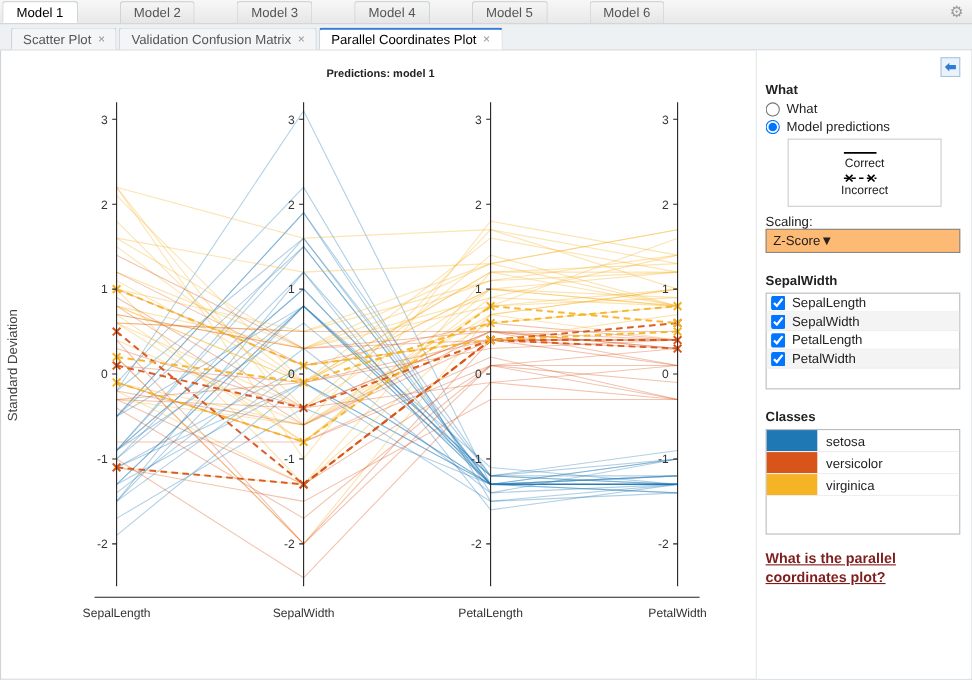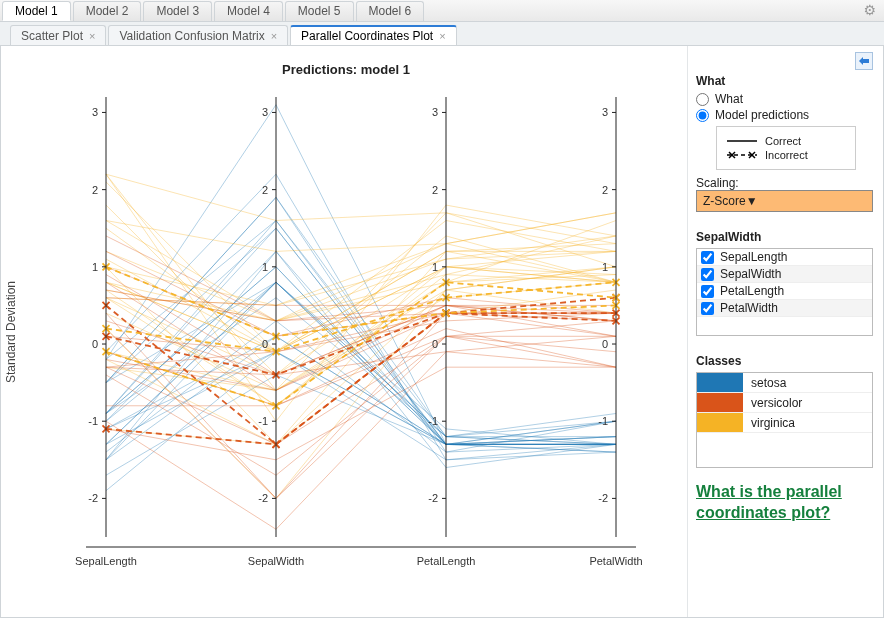--- a/index.html
+++ b/index.html
@@ -13,20 +13,21 @@
     overflow: hidden;
   }
   .tab-row {
     display: flex;
     align-items: center;
     height: 22px;
     background: linear-gradient(#f7f7f7, #e9e9e9);
     border-bottom: 1px solid #cfd4d8;
     padding-left: 2px;
     position: relative;
+    gap: 36px;
   }
   .tab {
     padding: 2px 12px;
     margin-right: 2px;
     background: linear-gradient(#f5f5f5, #e6e6e6);
     border: 1px solid #cfd4d8;
     border-bottom: none;
     border-radius: 3px 3px 0 0;
     color: #555;
     font-size: 12px;
@@ -90,21 +91,21 @@
     position: relative;
   }
   .plot-area {
     flex: 1;
     position: relative;
     padding: 8px 4px 8px 8px;
   }
   .plot-title {
     text-align: center;
     font-weight: bold;
-    font-size: 13px;
+    font-size: 10px;
     color: #222;
     margin-top: 8px;
   }
   .y-label {
     position: absolute;
     left: 10px;
     top: 50%;
     transform: translate(-50%, -50%) rotate(-90deg);
     font-size: 12px;
     color: #444;
@@ -157,20 +158,21 @@
     padding: 6px 10px;
     margin: 4px 0 6px 20px;
     width: 140px;
     background: #fff;
   }
   .legend-row {
     display: flex;
     align-items: center;
     font-size: 11px;
     margin: 2px 0;
+    flex-direction: column;
   }
   .legend-swatch {
     width: 30px;
     margin-right: 8px;
     display: flex;
     align-items: center;
     justify-content: center;
   }
   .select-box {
     width: 100%;
@@ -214,24 +216,24 @@
     width: 46px;
     height: 100%;
   }
   .class-label {
     padding-left: 8px;
     font-size: 12px;
   }
   .class-empty { height: 34px; }
   .help-link {
     margin-top: 14px;
-    color: #15803d;
+    color: #7f1d1d;
     text-decoration: underline;
     font-weight: bold;
-    font-size: 16px;
+    font-size: 13px;
     cursor: pointer;
     line-height: 1.3;
   }
 </style>
 </head>
 <body>
 
 <div class="tab-row">
   <div class="tab active">Model 1</div>
   <div class="tab">Model 2</div>

